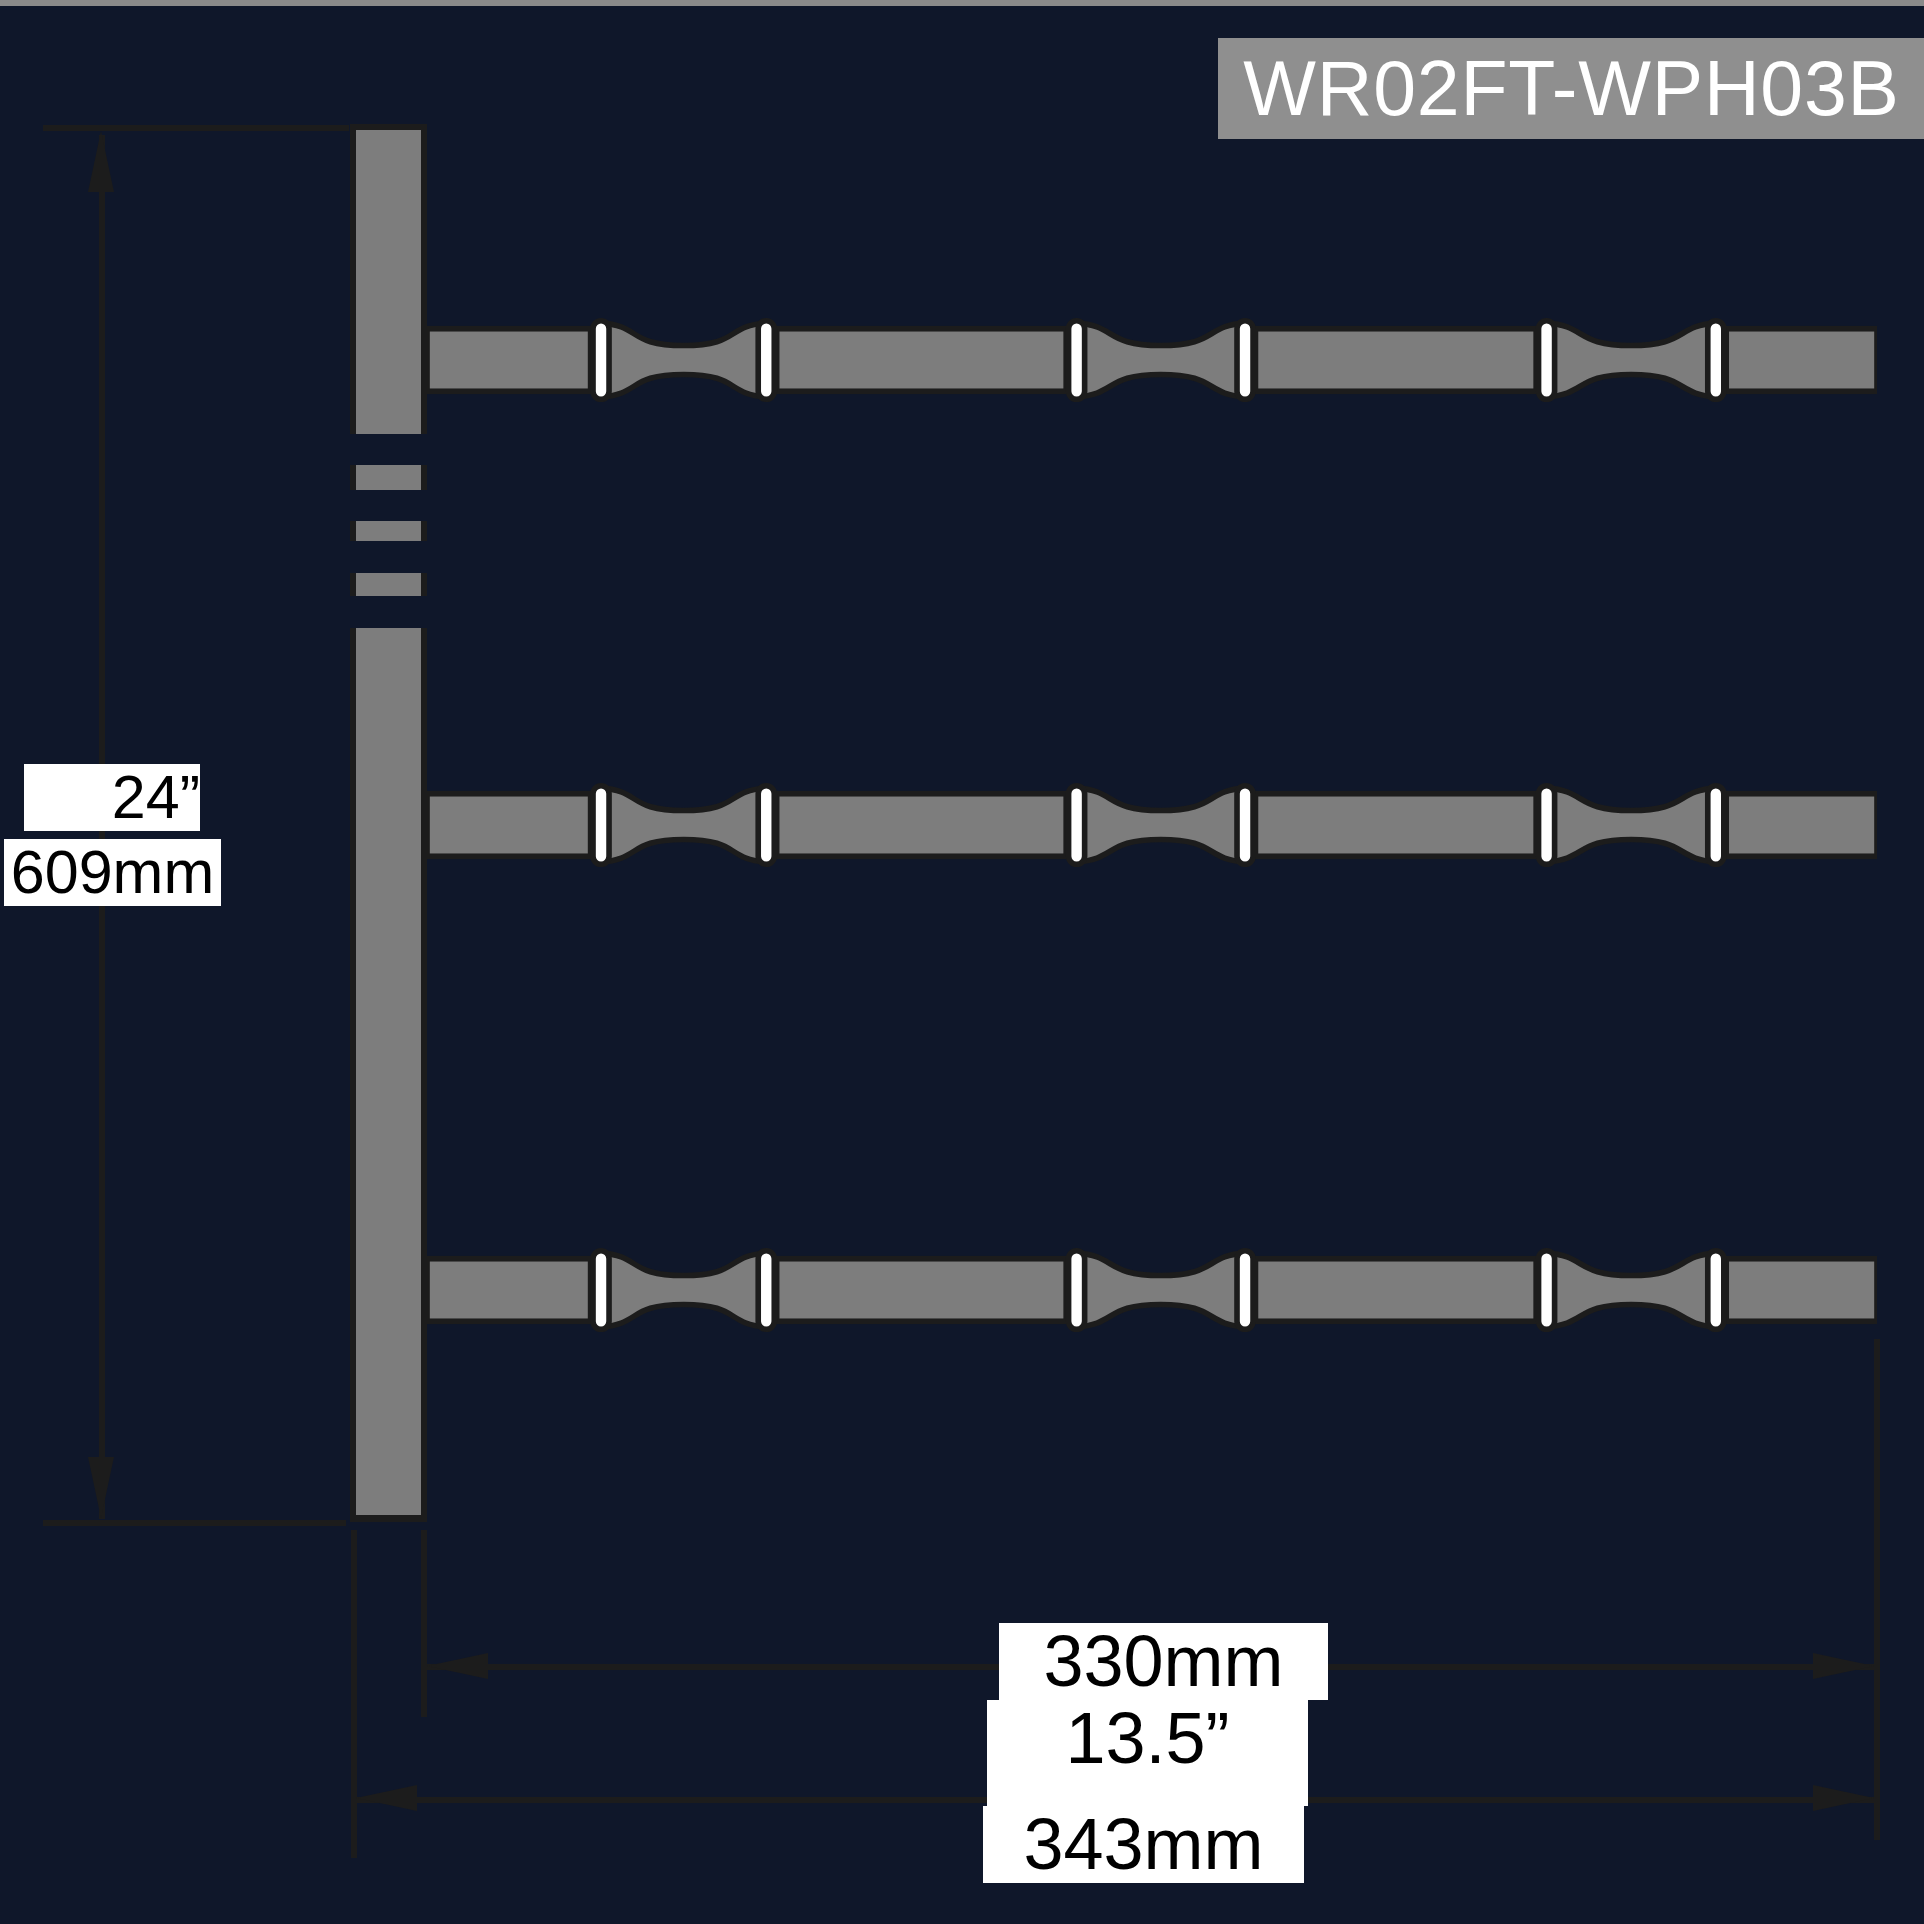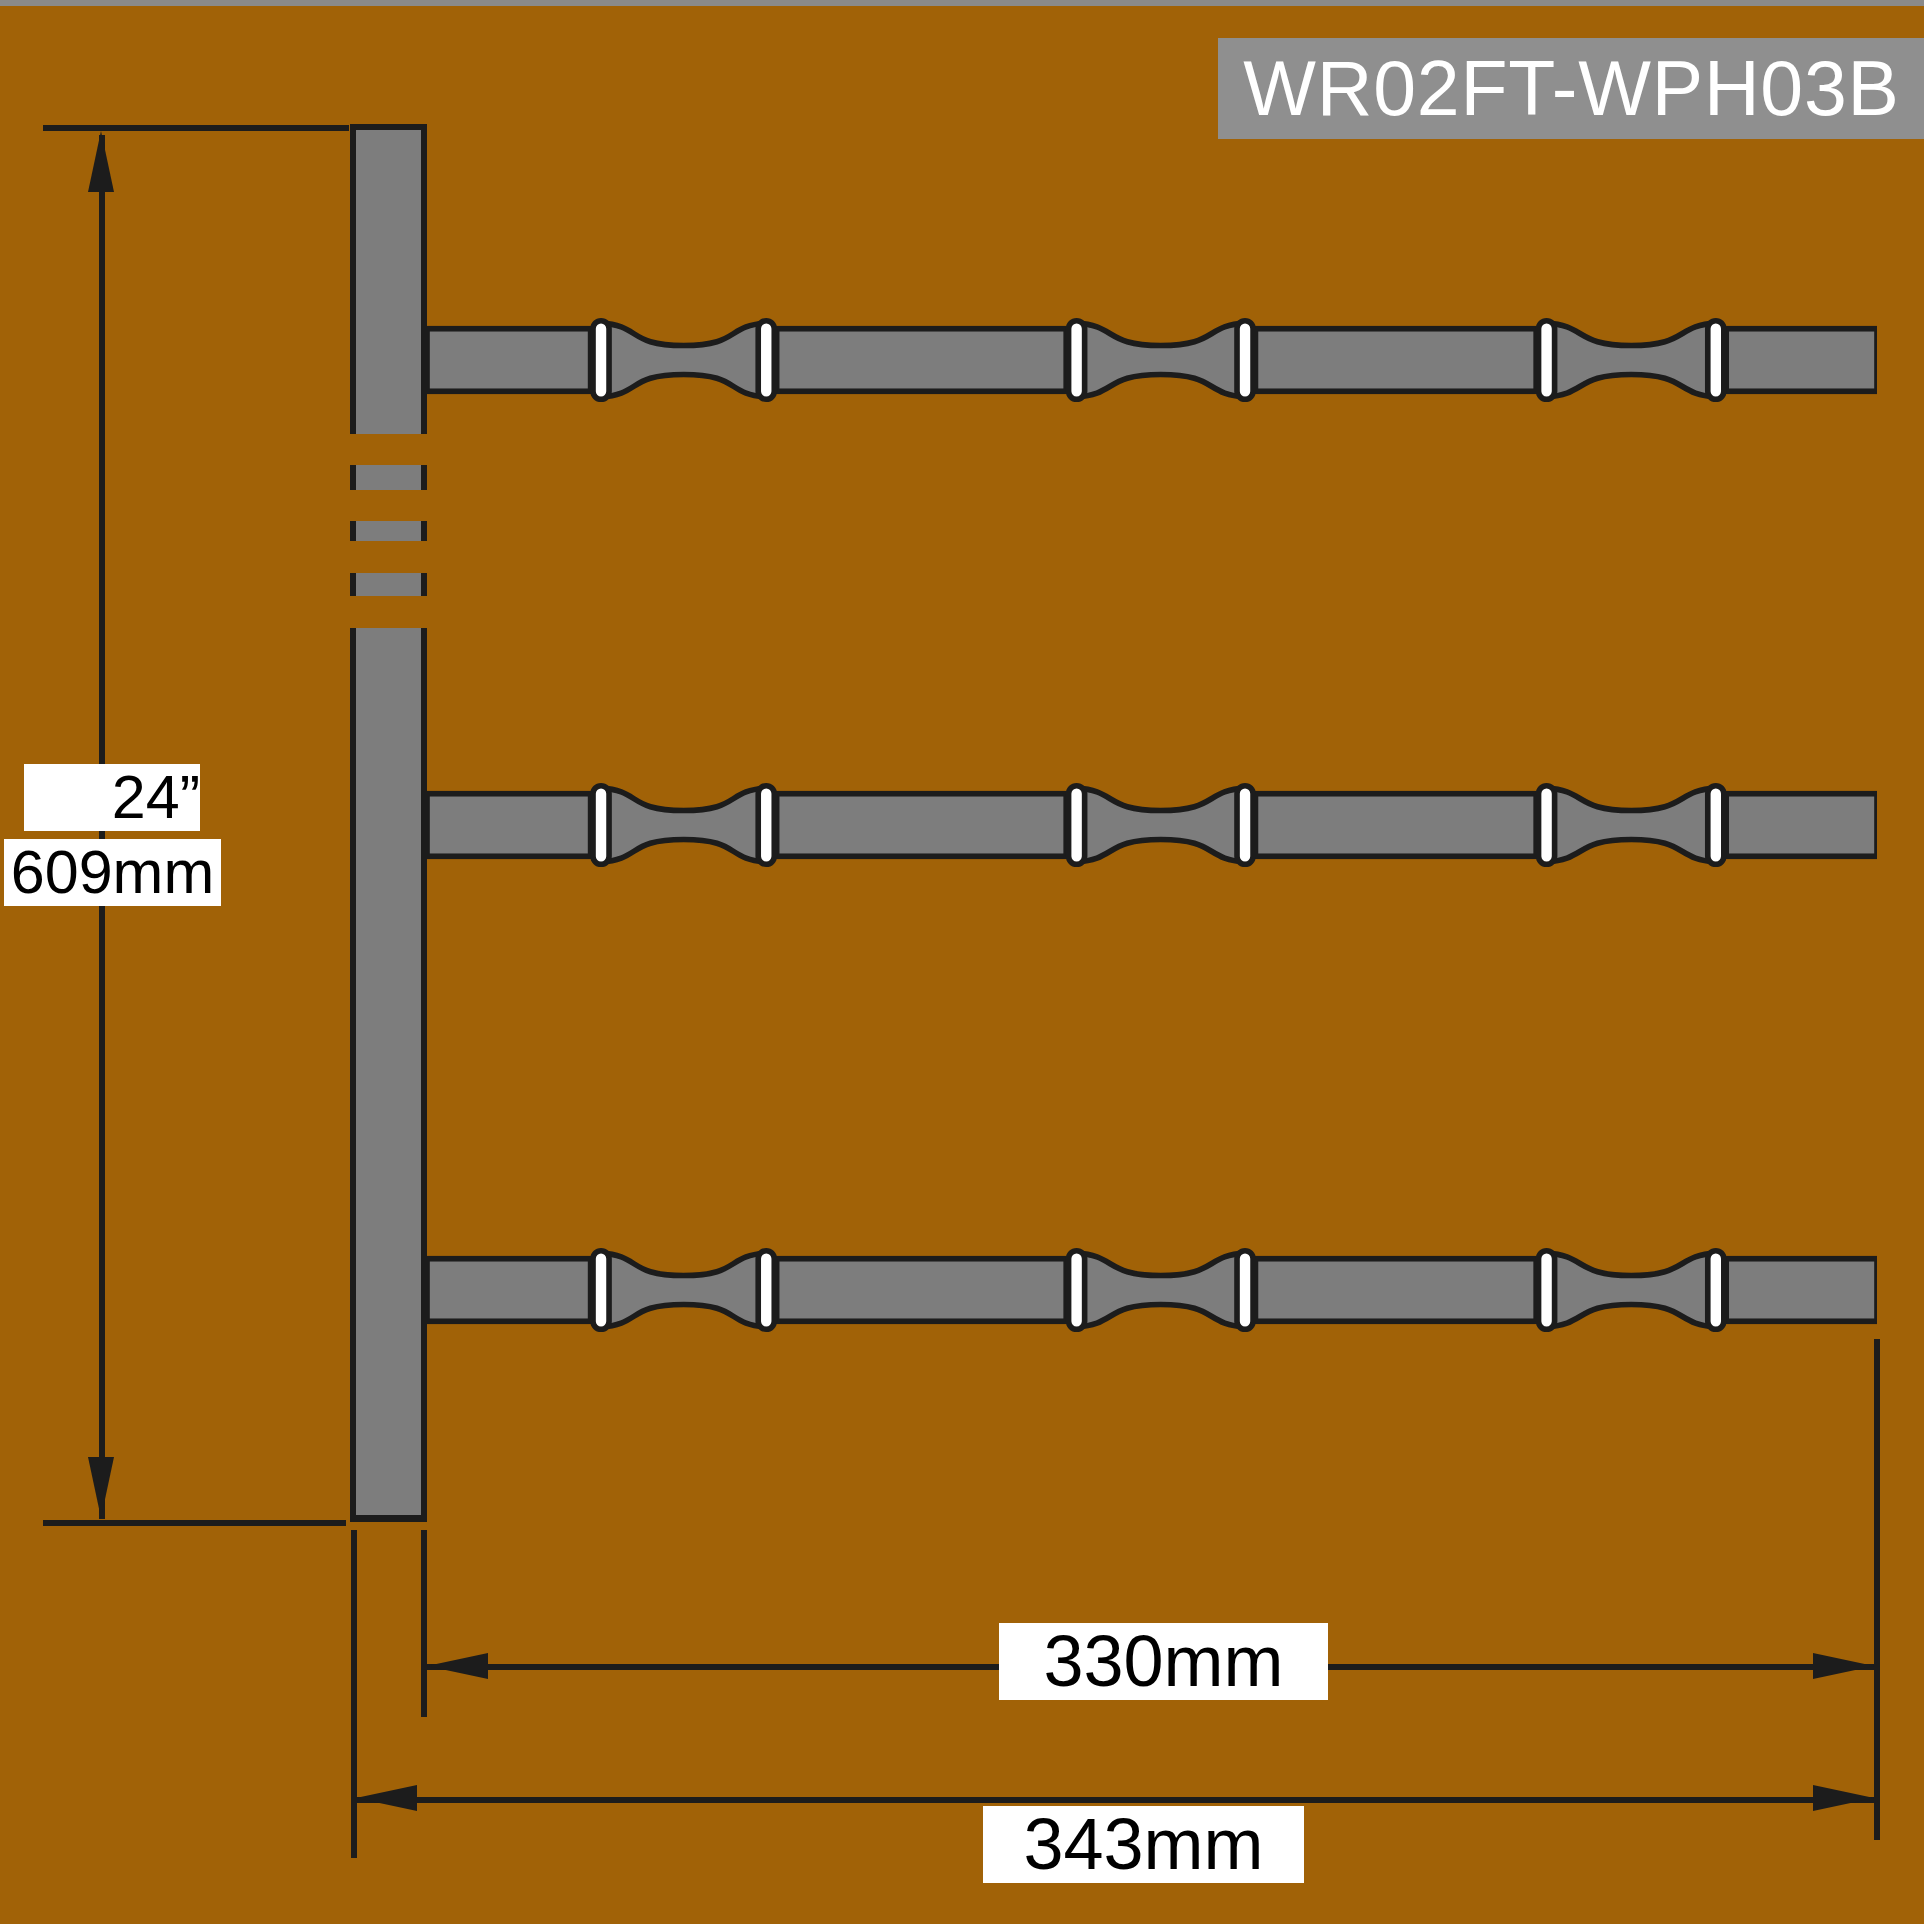--- a/index.html
+++ b/index.html
@@ -1,17 +1,17 @@
 <!DOCTYPE html>
 <html style="font-size:13px"><head>
 <meta charset="utf-8">
 <style>
   html,body{margin:0;padding:0;background:#ffffff;}
   #canvas{
-    position:relative;width:1925px;height:1925px;background:#a16207;overflow:hidden;
+    position:relative;width:1925px;height:1925px;background:#0f172a;overflow:hidden;
     font-family:"Liberation Sans", sans-serif;
   }
   .abs{position:absolute;}
   
   #top-stripe{left:0;top:0;width:1925px;height:5.6px;background:#8a8a8a;}
   
   #badge{
     left:1218px;top:38px;width:707px;height:101px;background:#8f8f8f;
     color:#ffffff;font-size:77px;line-height:101px;text-align:center;
     letter-spacing:0.8px;white-space:nowrap;
@@ -150,16 +150,17 @@
 
   <div id="dim330" class="abs hline"></div>
   <div id="d330-arr-l" class="abs arr arr-left"></div>
   <div id="d330-arr-r" class="abs arr arr-right"></div>
 
   <div id="dim343" class="abs hline"></div>
   <div id="d343-arr-l" class="abs arr arr-left"></div>
   <div id="d343-arr-r" class="abs arr arr-right"></div>
 
   <div id="lbl-330" class="abs dimlabel">330mm</div>
+  <div id="lbl-135" class="abs dimlabel">13.5”</div>
   <div id="lbl-343" class="abs dimlabel">343mm</div>
 
 </div>
 
 
 </body></html>

